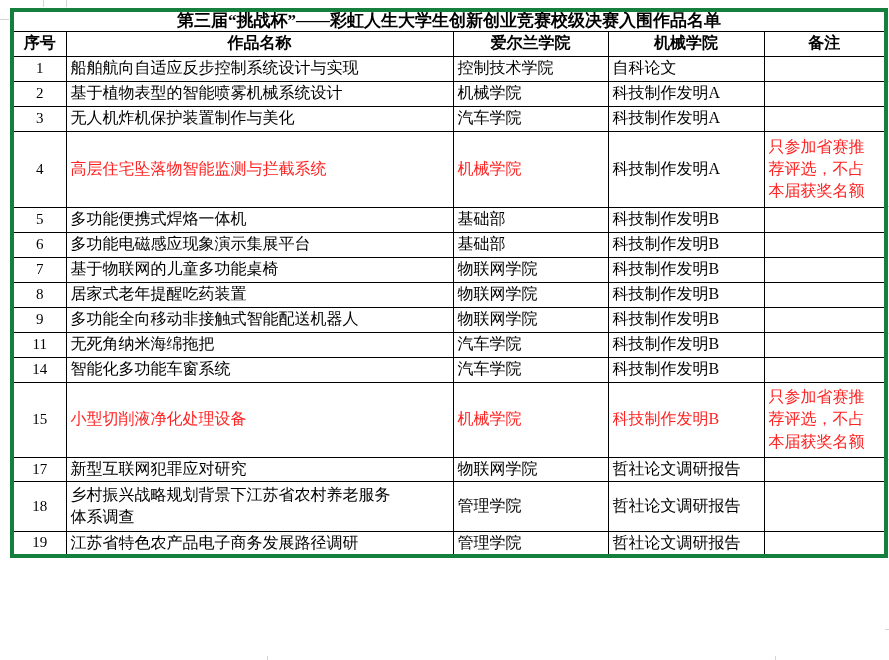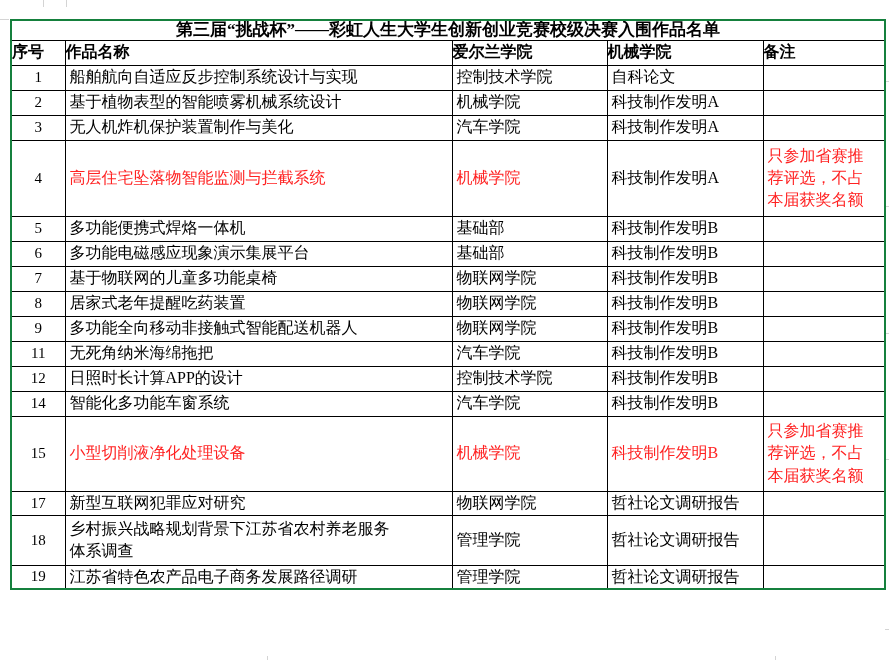--- a/index.html
+++ b/index.html
@@ -4,31 +4,30 @@
 <style>
   html,body{margin:0;padding:0;}
   body{
     width:889px;height:660px;background:#ffffff;position:relative;
     font-family:"Liberation Serif","DejaVu Serif",serif;
     color:#000;overflow:hidden;
   }
   table.sheet{
     position:absolute;left:10px;top:8px;width:874px;
     border-collapse:collapse;table-layout:fixed;
-    border:2px solid #15803d;
-    margin-top:11px;
+    border:4px solid #15803d;
   }
   col.c1{width:54px}col.c2{width:387px}col.c3{width:155px}col.c4{width:156px}col.c5{width:122px}
   td,th{
     border:1px solid #000;
     font-size:16px;line-height:1.4;
     padding:0 4px;vertical-align:middle;
     overflow:hidden;white-space:pre-wrap;word-break:break-all;
   }
-  th{font-weight:bold;text-align:left;padding:0;}
+  th{font-weight:bold;text-align:center;padding:0;}
   td.c-no{text-align:center;padding:0;font-size:15px;}
   td.title-cell{
     text-align:center;font-weight:bold;font-size:17px;padding:0;line-height:1.1;
   }
   tr.rh-title{height:20px}
   tr.rh-head{height:25px}
   tr.rh{height:25px}
   tr.rh-tall{height:76px}
   tr.rh-75{height:75px}
   tr.rh-24{height:24px}
@@ -141,27 +140,20 @@
     <td></td>
   </tr>
   <tr class="rh">
     <td class="c-no">11</td>
     <td>无死角纳米海绵拖把</td>
     <td>汽车学院</td>
     <td>科技制作发明B</td>
     <td></td>
   </tr>
   <tr class="rh">
-    <td class="c-no">12</td>
-    <td>日照时长计算APP的设计</td>
-    <td>控制技术学院</td>
-    <td>科技制作发明B</td>
-    <td></td>
-  </tr>
-  <tr class="rh">
     <td class="c-no">14</td>
     <td>智能化多功能车窗系统</td>
     <td>汽车学院</td>
     <td>科技制作发明B</td>
     <td></td>
   </tr>
   <tr class="rh-75">
     <td class="c-no">15</td>
     <td class="red">小型切削液净化处理设备</td>
     <td class="red">机械学院</td>

